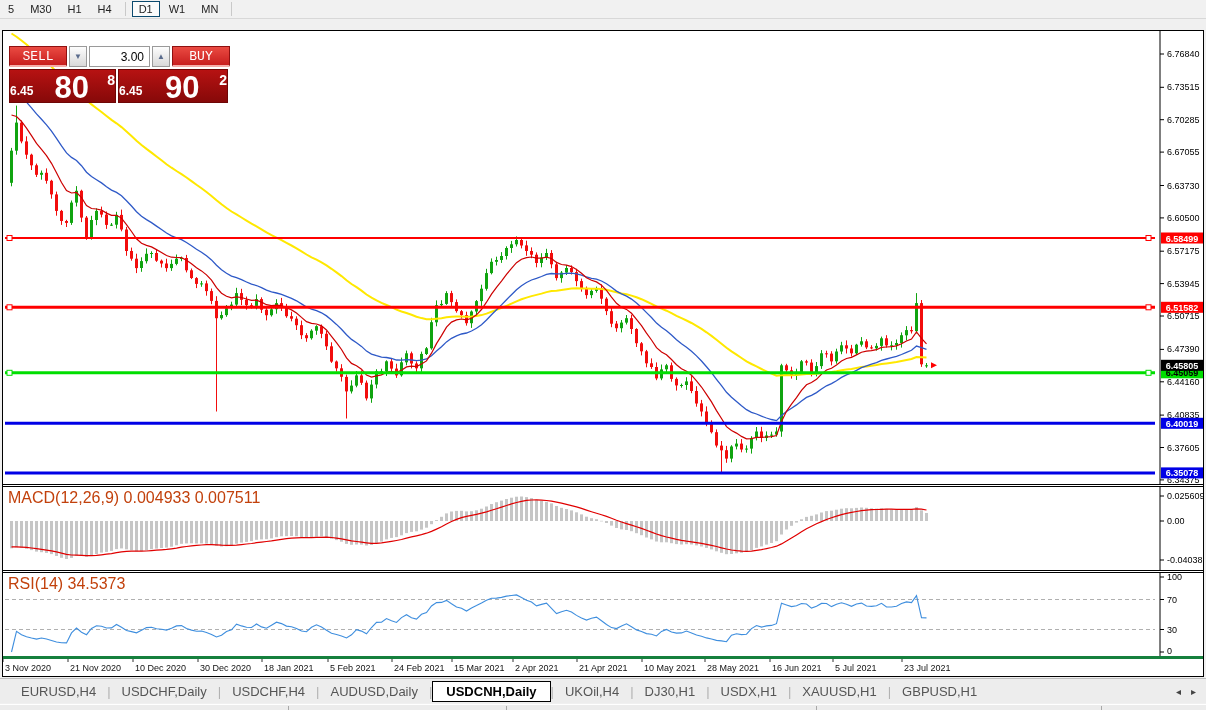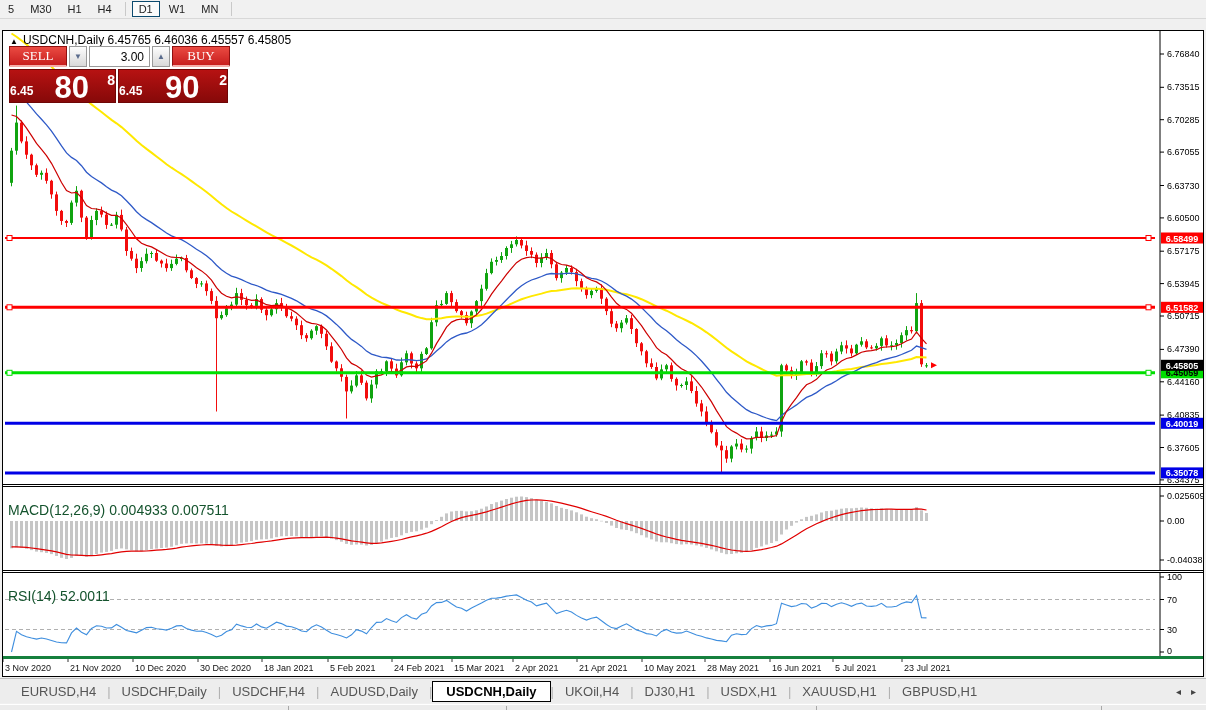--- a/index.html
+++ b/index.html
@@ -10,25 +10,25 @@
   .tf{padding:2px 7px;margin:0 1px;}
   .tf.sel{background:#fbfbfb;border:1px solid #0c4a6e;padding:1px 6px;}
   .tbsep{width:1px;height:14px;background:#c9c9c9;margin:0 5px;}
   
   .chart-window{position:absolute;top:30px;left:2px;width:1200px;height:645px;border:1px solid #000;background:#fff;}
   .pane{position:absolute;left:0;width:1200px;background:#fff;}
   .pane svg{display:block;}
   .pane-sep{position:absolute;left:0;width:1200px;height:3px;background:#fff;border-top:1px solid #000;border-bottom:1px solid #000;box-sizing:border-box;}
   .chart-title{position:absolute;top:2px;left:7px;font-size:12px;color:#000;white-space:nowrap;}
   .chart-title .arrow{font-size:8px;margin-right:5px;}
-  .pane-label{position:absolute;top:15px;left:5px;font-size:14px;color:#14532d;white-space:nowrap;}
+  .pane-label{position:absolute;top:2px;left:5px;font-size:16px;color:#c2410c;white-space:nowrap;}
   
   .trade-widget{position:absolute;top:15px;left:6px;z-index:5;width:221px;}
   .tw-row{display:flex;gap:2px;}
-  .tw-btn{width:58px;height:21px;color:#fff;font-size:13px;font-family:Liberation Serif, serif;
+  .tw-btn{width:58px;height:21px;color:#fff;font-size:13px;font-family:Liberation Mono, monospace;
     background:linear-gradient(#ea4b42,#c81e1e);border:1px solid #8f1010;
     border-bottom:2px solid rgba(255,255,255,.55);box-sizing:border-box;padding:0;}
   .spin-btn{width:18px;height:21px;background:linear-gradient(#fdfdfd,#d9d9d9);border:1px solid #9a9a9a;
     color:#5a6b8c;font-size:8px;line-height:8px;box-sizing:border-box;padding:0;}
   .vol{width:61px;height:21px;border:1px solid #9a9a9a;text-align:right;font-size:12px;
     padding:0 5px 0 12px;box-sizing:border-box;font-family:"Liberation Sans",sans-serif;}
   .tw-prices{margin-top:2px;}
   .price-panel{background:linear-gradient(#b61212,#860909);border:1px solid #6e0606;color:#fff;
     height:34px;display:flex;align-items:flex-end;justify-content:space-between;box-sizing:border-box;}
   .price-panel.sell{width:107px;}
@@ -491,24 +491,20 @@
             <text x="1179" y="345.3" font-size="9" font-weight="bold" fill="#000000" text-anchor="middle">6.45059</text>
             <rect x="1158" y="386.8" width="42" height="11" fill="#0000E6"></rect>
             <text x="1179" y="395.8" font-size="9" font-weight="bold" fill="#FFFFFF" text-anchor="middle">6.40019</text>
             <rect x="1158" y="436.4" width="42" height="11" fill="#0000E6"></rect>
             <text x="1179" y="445.4" font-size="9" font-weight="bold" fill="#FFFFFF" text-anchor="middle">6.35078</text>
             <rect x="1158" y="328.8" width="42" height="11" fill="#000000"></rect>
             <text x="1179" y="337.8" font-size="9" font-weight="bold" fill="#FFFFFF" text-anchor="middle">6.45805</text>
           </g>
           <path d="M934 334.3 l-6 -3 v6 z" fill="#f00"></path>
         </svg>
-      <div class="chart-title">
-        <span class="arrow">▲</span><span>USDCNH,Daily</span>
-        <span>6.45765 6.46036 6.45557 6.45805</span>
-      </div>
       <div class="trade-widget">
         <div class="tw-row">
           <button class="tw-btn">SELL</button>
           <button class="spin-btn"><span>▼</span></button>
           <input class="vol" value="3.00" style="">
           <button class="spin-btn"><span>▲</span></button>
           <button class="tw-btn">BUY</button>
         </div>
         <div class="tw-row tw-prices">
           <div class="price-panel sell">
@@ -741,21 +737,21 @@
             <line x1="1157" y1="4" x2="1161" y2="4" stroke="#000"></line>
             <text x="1164" y="7" font-size="9" fill="#000000">100</text>
             <line x1="1157" y1="26.5" x2="1161" y2="26.5" stroke="#000"></line>
             <text x="1164" y="29.5" font-size="9" fill="#000000">70</text>
             <line x1="1157" y1="56.5" x2="1161" y2="56.5" stroke="#000"></line>
             <text x="1164" y="59.5" font-size="9" fill="#000000">30</text>
             <line x1="1157" y1="79" x2="1161" y2="79" stroke="#000"></line>
             <text x="1164" y="81" font-size="9" fill="#000000">0</text>
           </g>
         </svg>
-      <div class="pane-label">RSI(14) 52.0011</div>
+      <div class="pane-label">RSI(14) 34.5373</div>
     </div>
 
     <div class="pane" style="top:625px;height:20px;border-top:3px solid #15803d;box-sizing:border-box;">
       <svg id="dates-svg" width="1200" height="19">
           <line x1="0" y1="0" x2="0" y2="3" stroke="#333"></line>
           <text x="2" y="12" font-size="9" fill="#111">3 Nov 2020</text>
           <line x1="65" y1="0" x2="65" y2="3" stroke="#333"></line>
           <text x="67" y="12" font-size="9" fill="#111">21 Nov 2020</text>
           <line x1="130" y1="0" x2="130" y2="3" stroke="#333"></line>
           <text x="132" y="12" font-size="9" fill="#111">10 Dec 2020</text>

